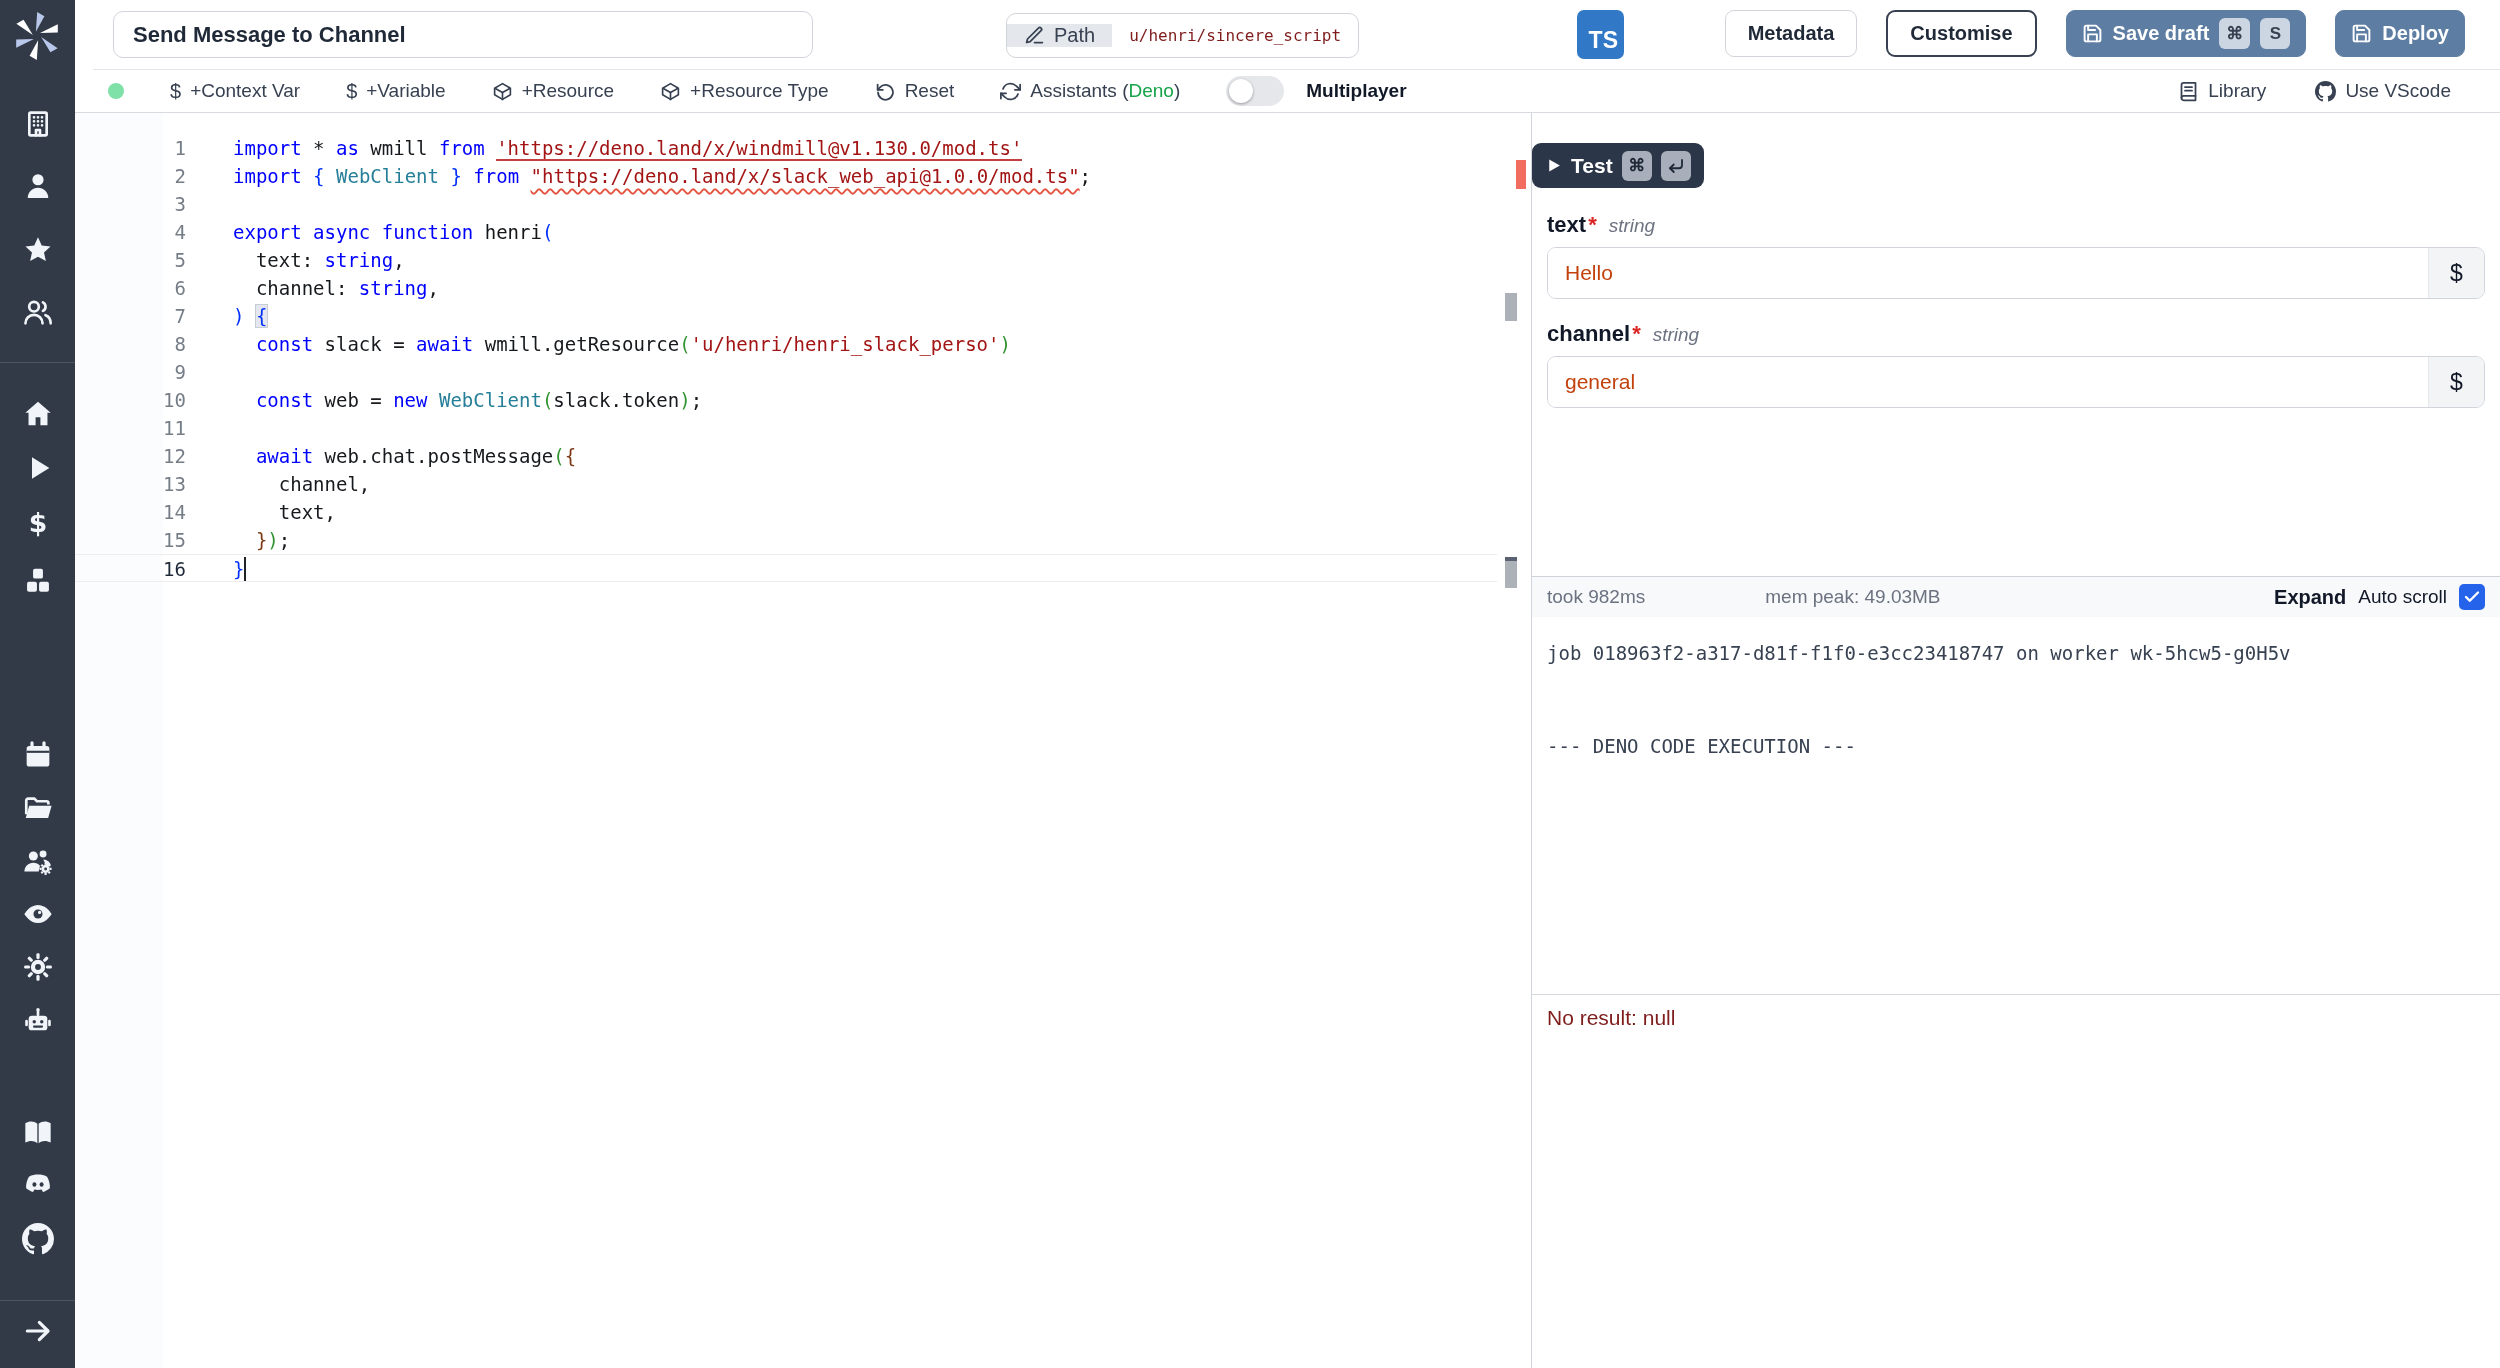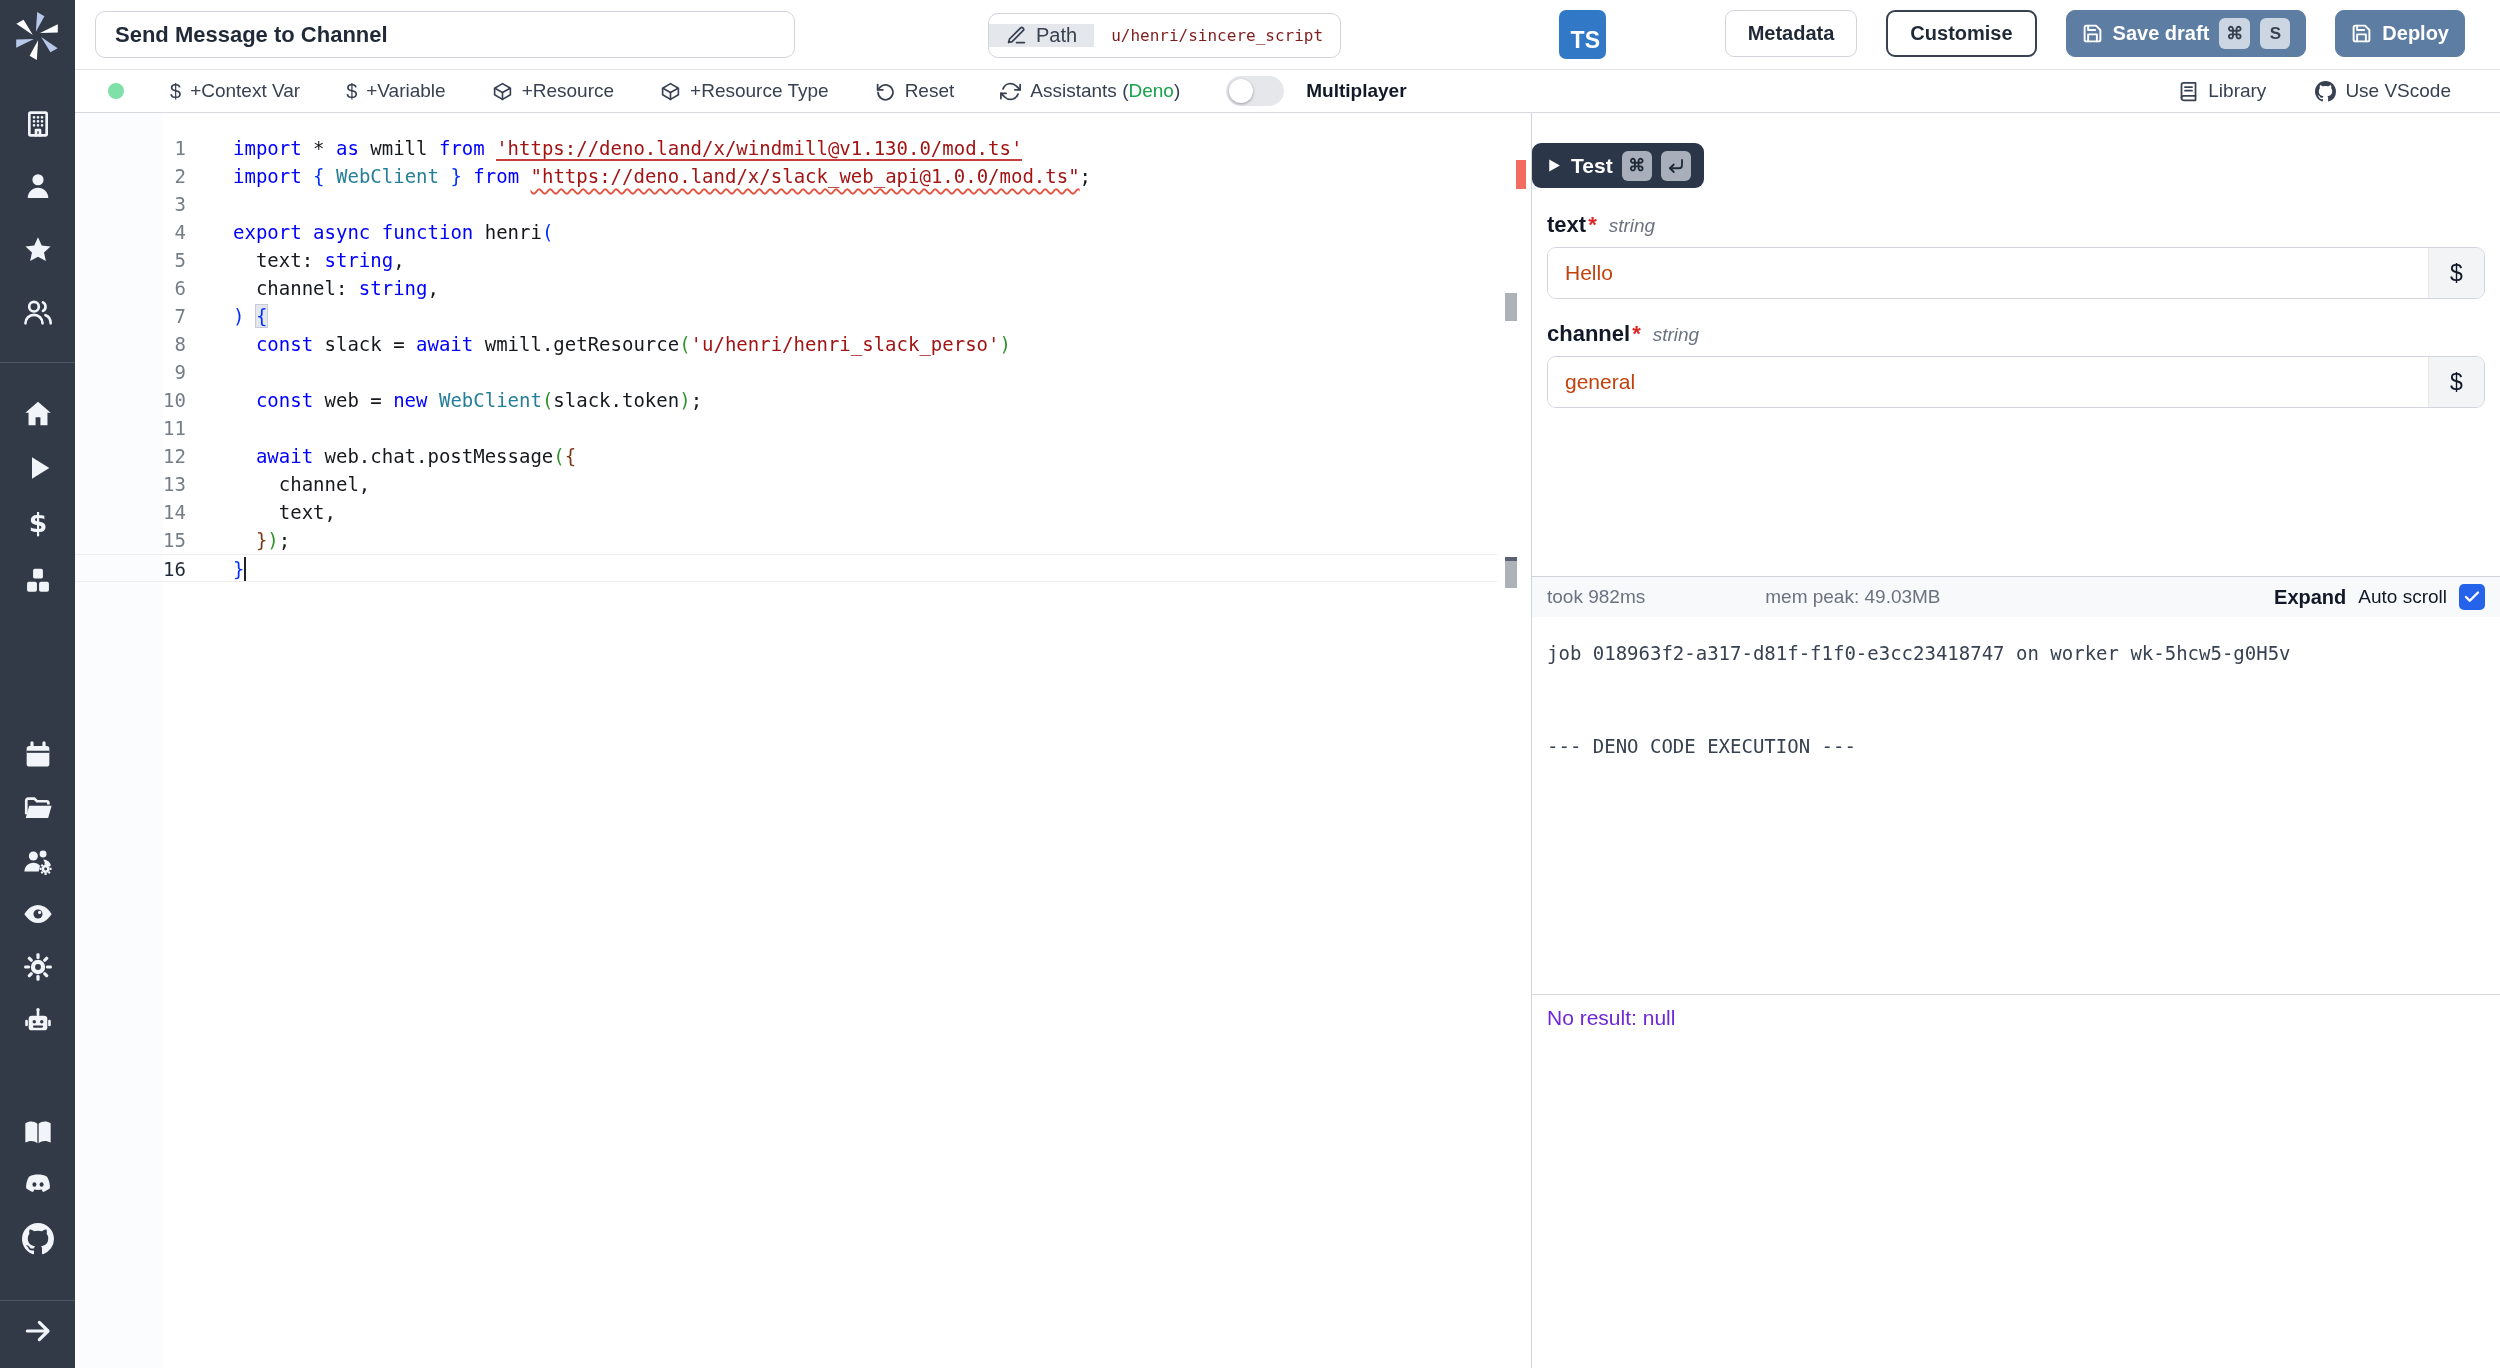--- a/index.html
+++ b/index.html
@@ -9,21 +9,21 @@
 
   
   .sidebar { position:absolute; left:0; top:0; width:75px; height:1368px; background:#323a48; z-index:5; }
   .logo { position:absolute; top:11px; left:12px; width:50px; height:50px; display:flex; align-items:center; justify-content:center; }
   .sb-icon { position:absolute; left:50%; transform:translateX(-50%); width:38px; height:38px;
     display:flex; align-items:center; justify-content:center; color:#f1f5f9; cursor:pointer; }
   .sb-icon svg { width:32px; height:32px; }
   .sb-divider { position:absolute; left:0; right:0; height:1px; background:#4c5566; }
 
   
-  .header { position:absolute; left:75px; top:0; right:0; height:70px; background:#fff; border-bottom:1px solid #e2e5ea; }
+  .header { position:absolute; left:93px; top:0; right:0; height:70px; background:#fff; border-bottom:1px solid #e2e5ea; }
   .title-input { position:absolute; left:20px; top:11px; width:700px; height:47px; border:1px solid #d1d5db;
     border-radius:10px; padding:0 19px; font-size:22px; font-weight:700; color:#1f2937; outline:none;
     font-family:"Liberation Sans", sans-serif; }
   .path-group { position:absolute; left:913px; top:13px; height:45px; display:flex; align-items:center;
     border:1px solid #d1d5db; border-radius:10px; overflow:hidden; background:#fff; }
   .path-left { background:#e4e7eb; display:flex; align-items:center; gap:9px; padding:0 17px;
     font-size:20px; font-weight:500; color:#374151; cursor:pointer; }
   .path-left svg { width:21px; height:21px; }
   .path-value { display:flex; align-items:center; padding:0 17px; font-size:16px; color:#7f1d1d; }
   .ts-badge { position:absolute; left:1484px; top:10px; width:47px; height:49px; background:#3178c6; border-radius:7px;
@@ -106,21 +106,21 @@
   .stat.mem { margin-left:120px; }
   .status-right { margin-left:auto; display:flex; align-items:center; gap:12px; }
   .expand { font-size:20px; font-weight:700; color:#111827; cursor:pointer; }
   .autoscroll { font-size:19px; color:#111827; }
   .checkbox { width:26px; height:26px; border-radius:5px; background:#2563eb; display:flex; align-items:center;
     justify-content:center; cursor:pointer; }
   .checkbox svg { width:18px; height:18px; }
   .logtext { padding:21px 15px; font-family:"DejaVu Sans Mono", monospace; font-size:19px; color:#374151;
     line-height:31px; white-space:pre; }
   .result-divider { position:absolute; top:417px; left:0; right:0; height:1px; background:#d6d9de; }
-  .no-result { position:absolute; top:429px; left:15px; font-size:21px; color:#6d28d9; }
+  .no-result { position:absolute; top:429px; left:15px; font-size:21px; color:#7f1d1d; }
 </style>
 </head>
 <body>
 
 <div class="sidebar">
   <div class="logo">
     <svg viewBox="0 0 36 36">
       <g transform="translate(18,18)">
         <g id="blades">
             <path d="M2.2 -2.2 L15 -8.5 L15 -2.5 Z" fill="#ffffff" transform="rotate(0)"></path>

